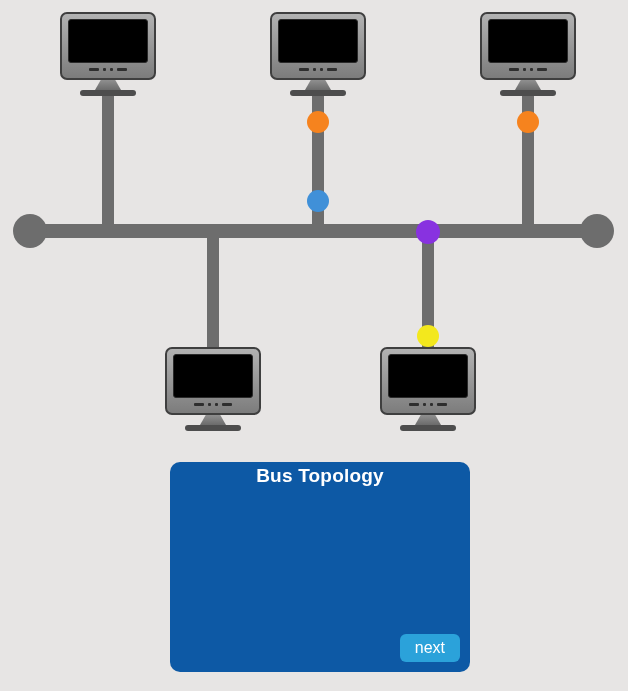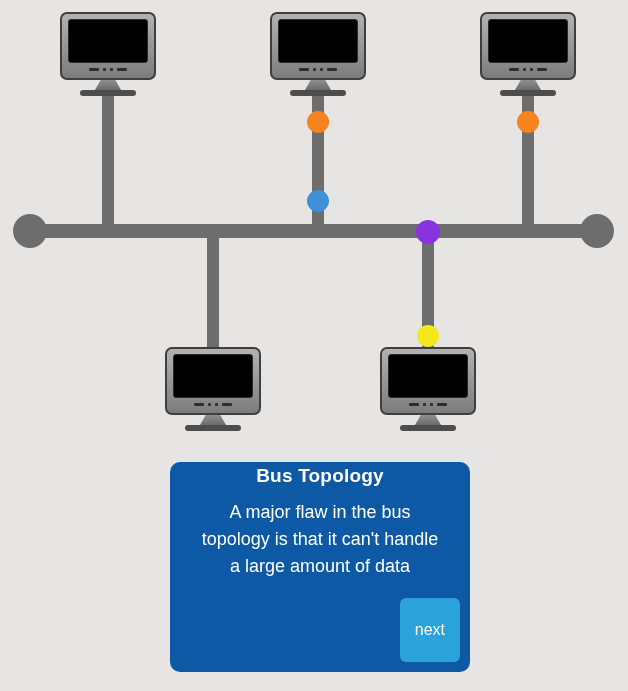--- a/index.html
+++ b/index.html
@@ -101,21 +101,21 @@
     font-weight: 400;
   }
   .next-button {
     position: absolute;
     right: 10px; bottom: 10px;
     border: none;
     background: #2ba2da;
     color: #ffffff;
     font-family: "Liberation Sans", sans-serif;
     font-size: 16px;
-    padding: 23px 15px;
+    padding: 5px 15px;
     border-radius: 6px;
     cursor: pointer;
   }
 </style>
 </head>
 <body>
 
 <div class="scene" style="background: rgb(231, 229, 228);">
 
   <div class="cable vert" style="left: 102px; top: 92px; height: 140px; background: rgb(109, 109, 109);"></div>
@@ -199,17 +199,16 @@
           <span class="ctl sq"></span>
           <span class="ctl wide"></span>
       </div>
     </div>
     <div class="neck"></div>
     <div class="foot"></div>
   </div>
 
   <div class="info-card" style="background: rgb(13, 89, 165);">
     <div class="card-title">Bus Topology</div>
-    <div class="card-body">A major flaw in the bus topology is that it can't handle a large amount of data</div>
     <button class="next-button" style="background: rgb(43, 162, 218);">next</button>
   </div>
 
 </div>
 
 </body></html>

